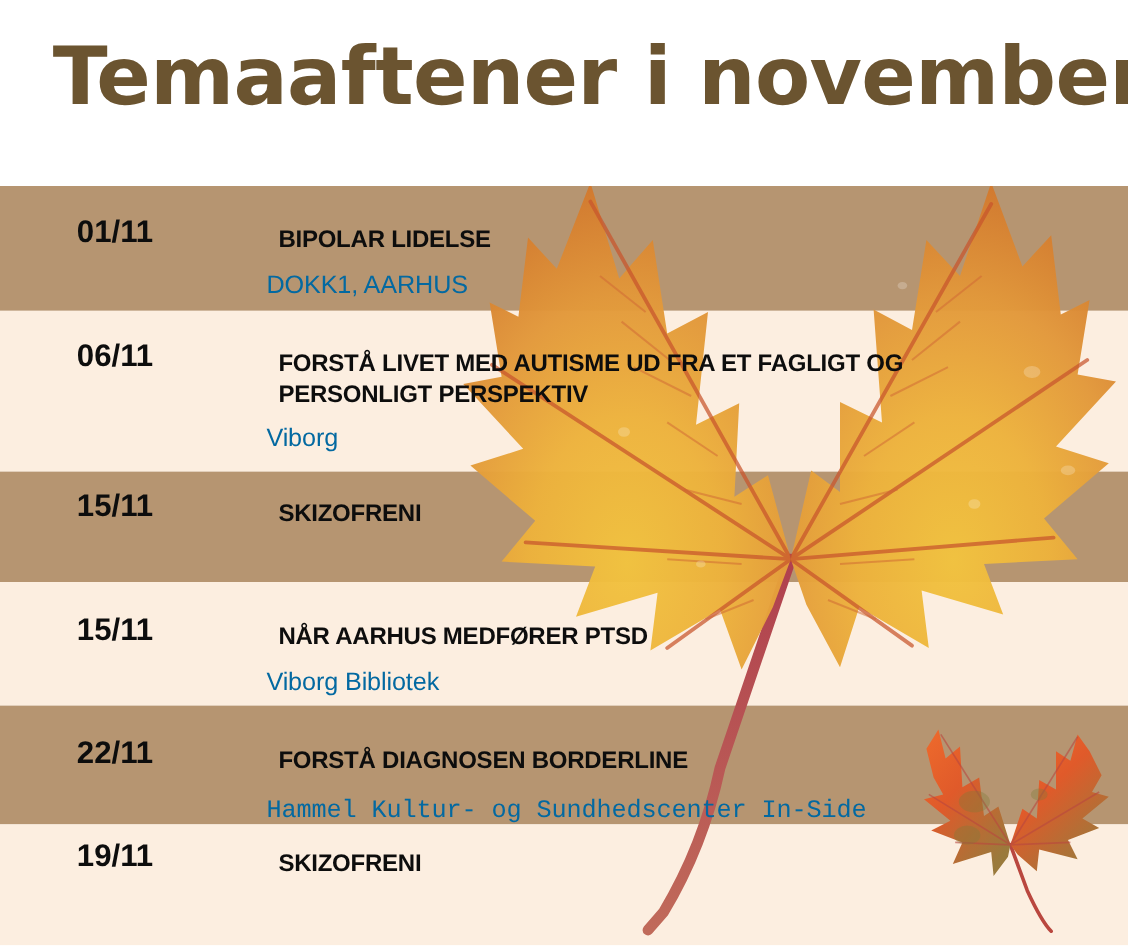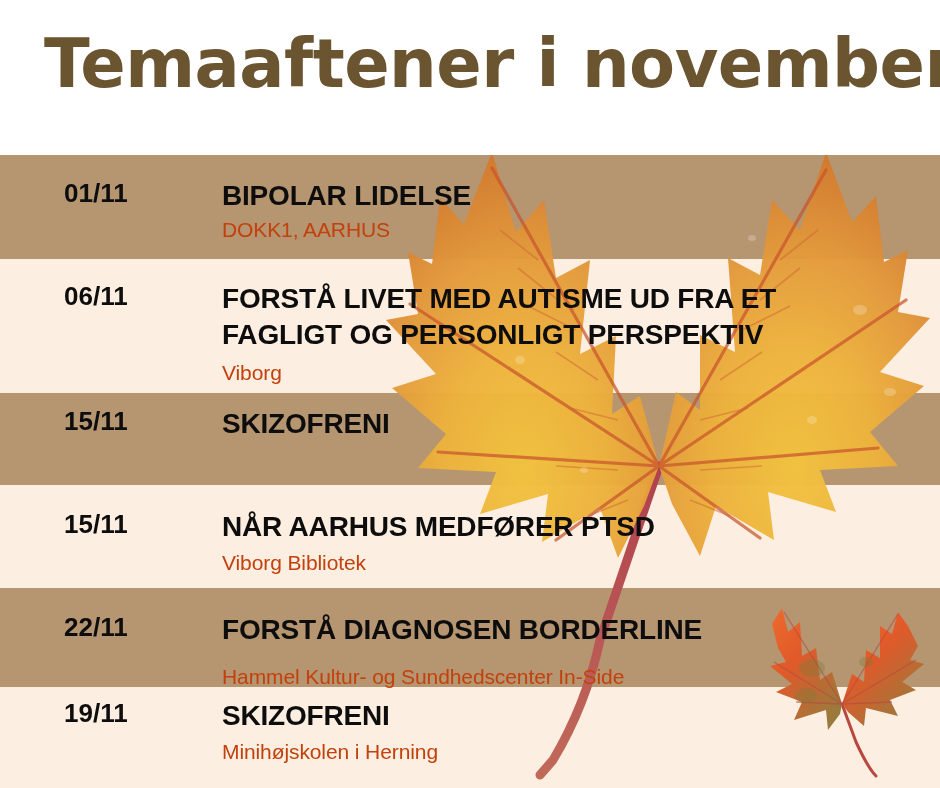--- a/index.html
+++ b/index.html
@@ -90,32 +90,32 @@
     white-space: nowrap;
   }
   .row-body {
     position: absolute;
     left: 222px;
     top: 0;
     width: 700px;
   }
   .row-title {
     font-family: "Liberation Sans", sans-serif;
-    font-size: 28px;
+    font-size: 20px;
     font-weight: bold;
     color: #0d0d0d;
     letter-spacing: -0.2px;
     line-height: 1.28;
-    margin: 0;
+    margin: 10px;
   }
   .row-venue {
     font-family: "Liberation Sans", sans-serif;
     font-size: 21px;
     font-weight: normal;
-    color: #c2410c;
+    color: #0369a1;
     letter-spacing: -0.1px;
     line-height: 1.3;
     margin: 2px 0 0 0;
   }
 </style>
 </head>
 <body>
 
 <div id="poster">
 
@@ -255,26 +255,25 @@
       <div class="row-body">
         <div class="row-title">NÅR AARHUS MEDFØRER PTSD</div>
         <div class="row-venue" style="margin-top:4px;">Viborg Bibliotek</div>
       </div>
     </div>
 
     <div class="row" style="top:612px;">
       <div class="row-date">22/11</div>
       <div class="row-body">
         <div class="row-title">FORSTÅ DIAGNOSEN BORDERLINE</div>
-        <div class="row-venue" style="margin-top:15px;">Hammel Kultur- og Sundhedscenter In-Side</div>
+        <div class="row-venue" style="margin-top:15px;font-family:Liberation Mono, monospace;">Hammel Kultur- og Sundhedscenter In-Side</div>
       </div>
     </div>
 
     <div class="row" style="top:698px;">
       <div class="row-date">19/11</div>
       <div class="row-body">
         <div class="row-title">SKIZOFRENI</div>
-        <div class="row-venue" style="margin-top:4px;">Minihøjskolen i Herning</div>
       </div>
     </div>
 
   </div>
 </div>
 
 </body></html>

